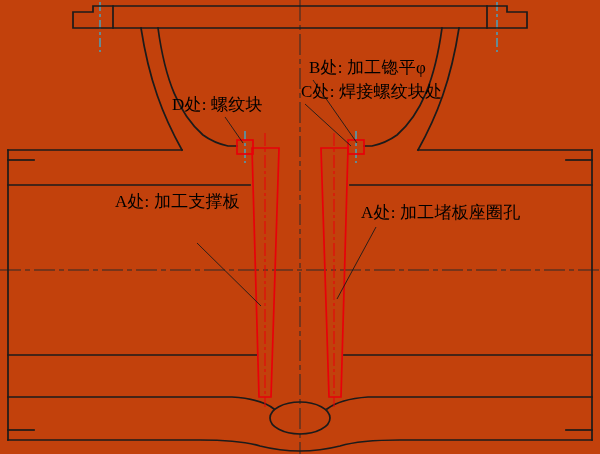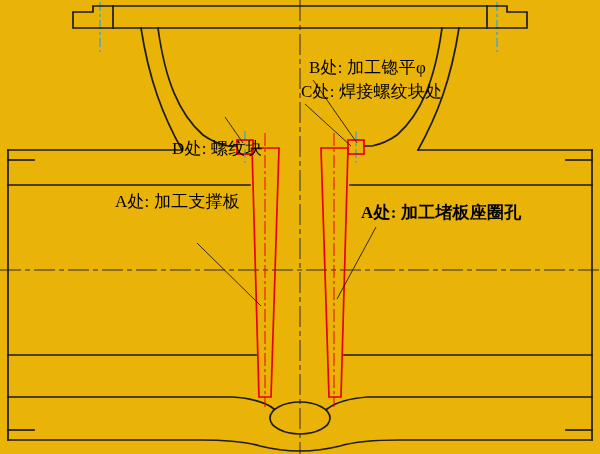--- a/index.html
+++ b/index.html
@@ -1,21 +1,21 @@
 <!DOCTYPE html>
 <html><head>
 <meta charset="utf-8">
 <style>
   * { margin:0; padding:0; box-sizing:border-box; }
   html,body { background:#ffffff; }
   body {
     width:600px; height:454px; overflow:hidden;
     font-family:"Liberation Serif","DejaVu Serif",serif;
   }
-  .stage { position:relative; width:600px; height:454px; background:#eab308; }
+  .stage { position:relative; width:600px; height:454px; background:#c2410c; }
   .stage svg { position:absolute; left:0; top:0; }
   .lbl {
     position:absolute; color:#000; font-size:17px;
     white-space:nowrap; letter-spacing:0.2px;
   }
   .lbl-block { text-align:right; line-height:23px; }
   
   .k   { stroke:#1b1b1b; fill:none; stroke-width:1.7; stroke-linecap:square; }
   .thin{ stroke:#1b1b1b; fill:none; stroke-width:0.9; }
   .cl  { stroke:#2a2a2a; fill:none; stroke-width:1;   stroke-dasharray:21 4 5 4; }
@@ -87,19 +87,19 @@
       <line class="thin" x1="225" y1="117" x2="243" y2="143"></line>
       <line class="thin" x1="313" y1="80" x2="357" y2="143"></line>
       <line class="thin" x1="305" y1="104" x2="351" y2="146"></line>
       <line class="thin" x1="197" y1="243" x2="261" y2="306"></line>
       <line class="thin" x1="376" y1="227" x2="337" y2="299"></line>
     </g>
   </svg>
 
   <div class="lbl" style="left:309px; top:56px;">B处: 加工锪平φ</div>
   <div class="lbl" style="left:301px; top:80px;text-align:center;">C处: 焊接螺纹块处</div>
-  <div class="lbl" style="left:172px; top:93px;margin-top:44px;">D处: 螺纹块</div>
+  <div class="lbl" style="left:172px; top:93px;">D处: 螺纹块</div>
   <div class="lbl lbl-block" style="left:90px; top:190px; width:150px;">
     <div>A处: 加工支撑板</div>
   </div>
-  <div class="lbl" style="left:361px; top:201px;font-weight:bold;">A处: 加工堵板座圈孔</div>
+  <div class="lbl" style="left:361px; top:201px;">A处: 加工堵板座圈孔</div>
 
 </div>
 
 </body></html>

